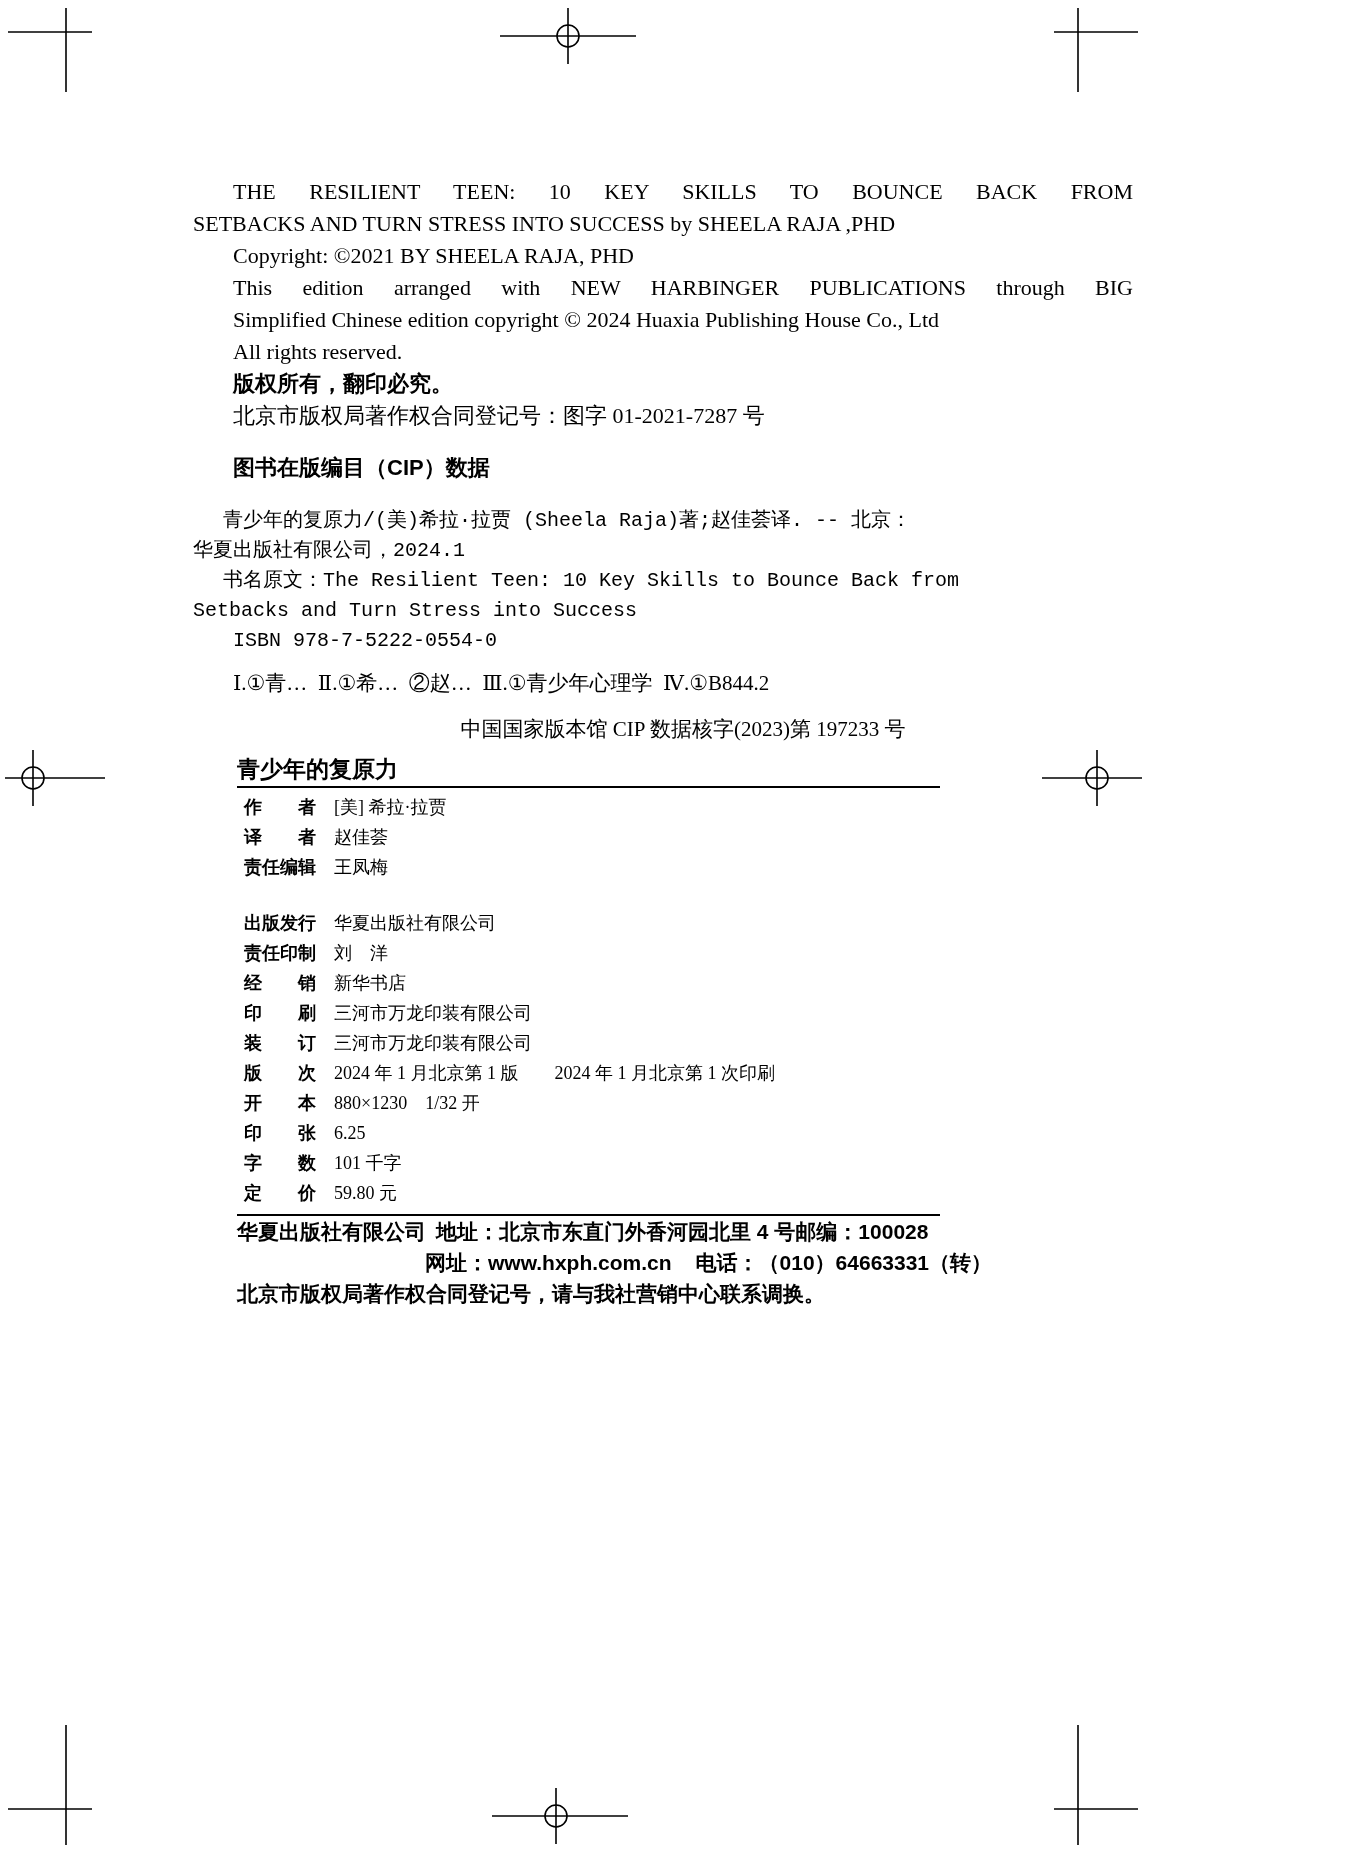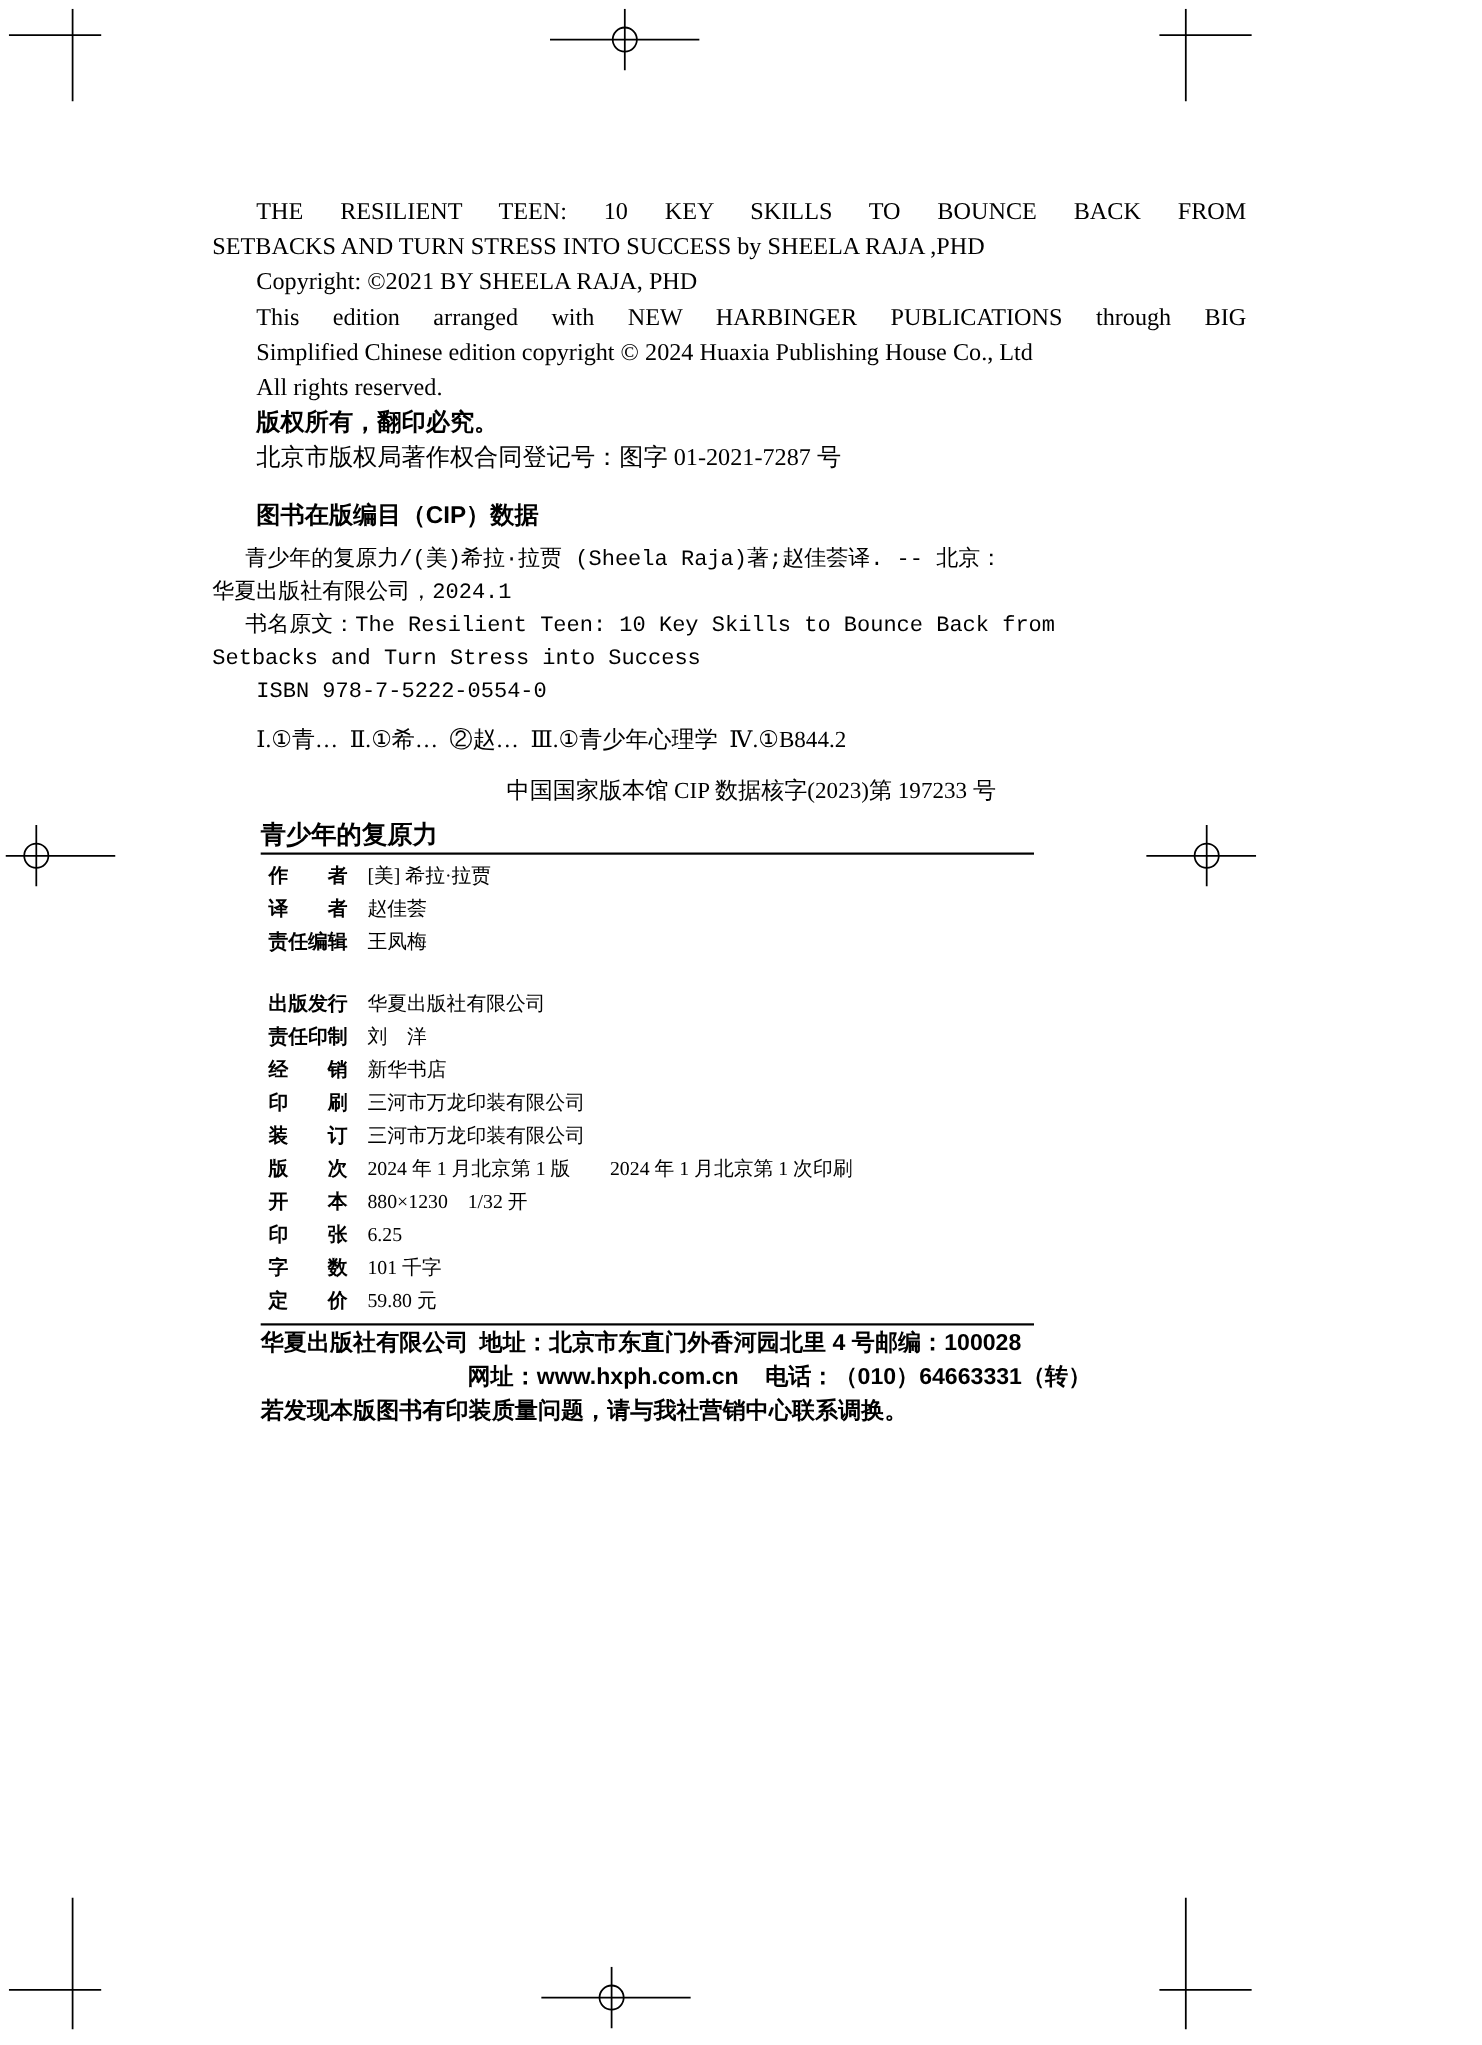--- a/index.html
+++ b/index.html
@@ -22,21 +22,21 @@
   }
   .eline { display: block; }
   .ind { padding-left: 40px; }
   .ind30 { padding-left: 30px; }
   .jl { text-align: justify; text-align-last: justify; }
   .cnbold {
     font-family: "Liberation Sans", "DejaVu Sans", sans-serif;
     font-weight: bold;
   }
   .cip-head { margin-top: 20px; line-height: 32px; font-size: 22px; }
-  .cip-block { margin-top: 11px; line-height: 30px; font-size: 21px; }
+  .cip-block { margin-top: 22px; line-height: 30px; font-size: 21px; }
   .cip-mono {
     font-family: "Liberation Mono", "DejaVu Sans Mono", monospace;
     font-size: 20px;
   }
   .classif { margin-top: 12px; line-height: 30px; white-space: pre-wrap; }
   .registry { margin-top: 16px; line-height: 30px; text-align: center; }
 
   .colophon { margin-top: 8px; }
   .col-title {
     padding-left: 44px;
@@ -214,16 +214,16 @@
     <div class="rule rule2"></div>
   </div>
 
   <div class="footer">
     <div class="f1">
       <span>华夏出版社有限公司</span><span class="addr">地址：北京市东直门外香河园北里 4 号</span><span class="post">邮编：100028</span>
     </div>
     <div class="f2">
       <span>网址：www.hxph.com.cn</span><span class="phone">电话：（010）64663331（转）</span>
     </div>
-    <div class="f3">若发现本版图书有印装质量问题，请与我社营销中心联系调换。</div>
+    <div class="f3">北京市版权局著作权合同登记号，请与我社营销中心联系调换。</div>
   </div>
 
 </div>
 
 </body></html>

